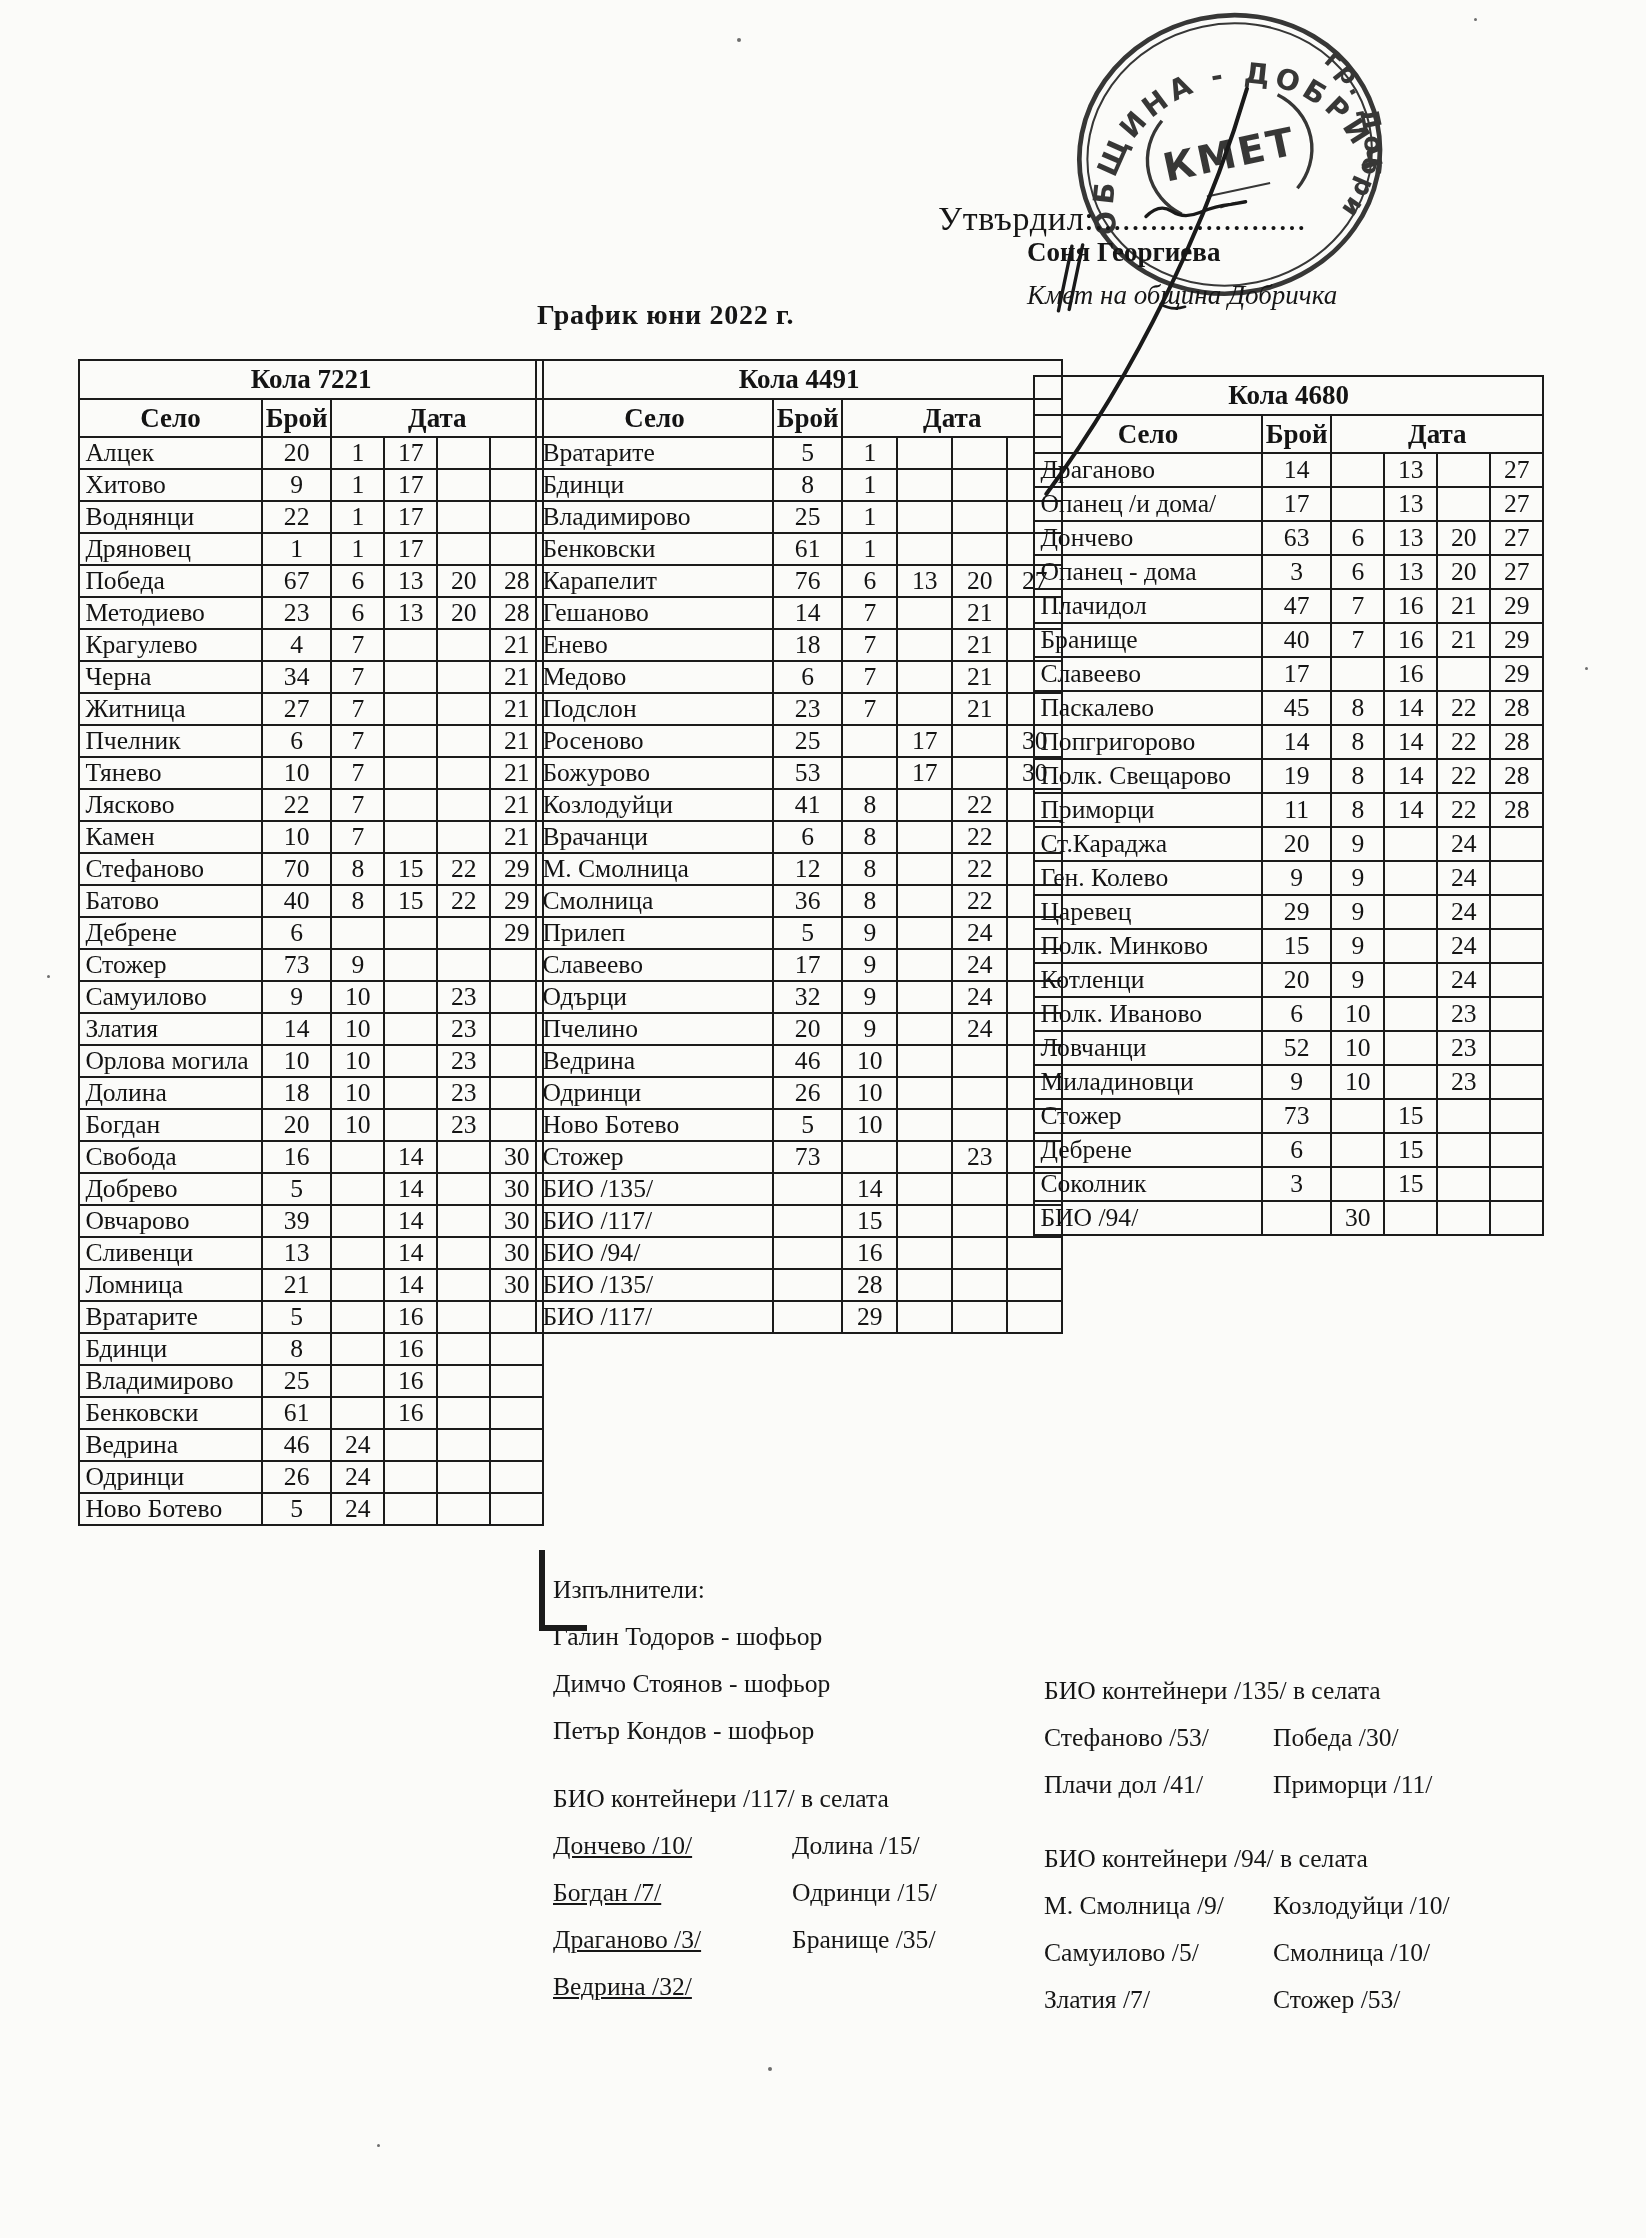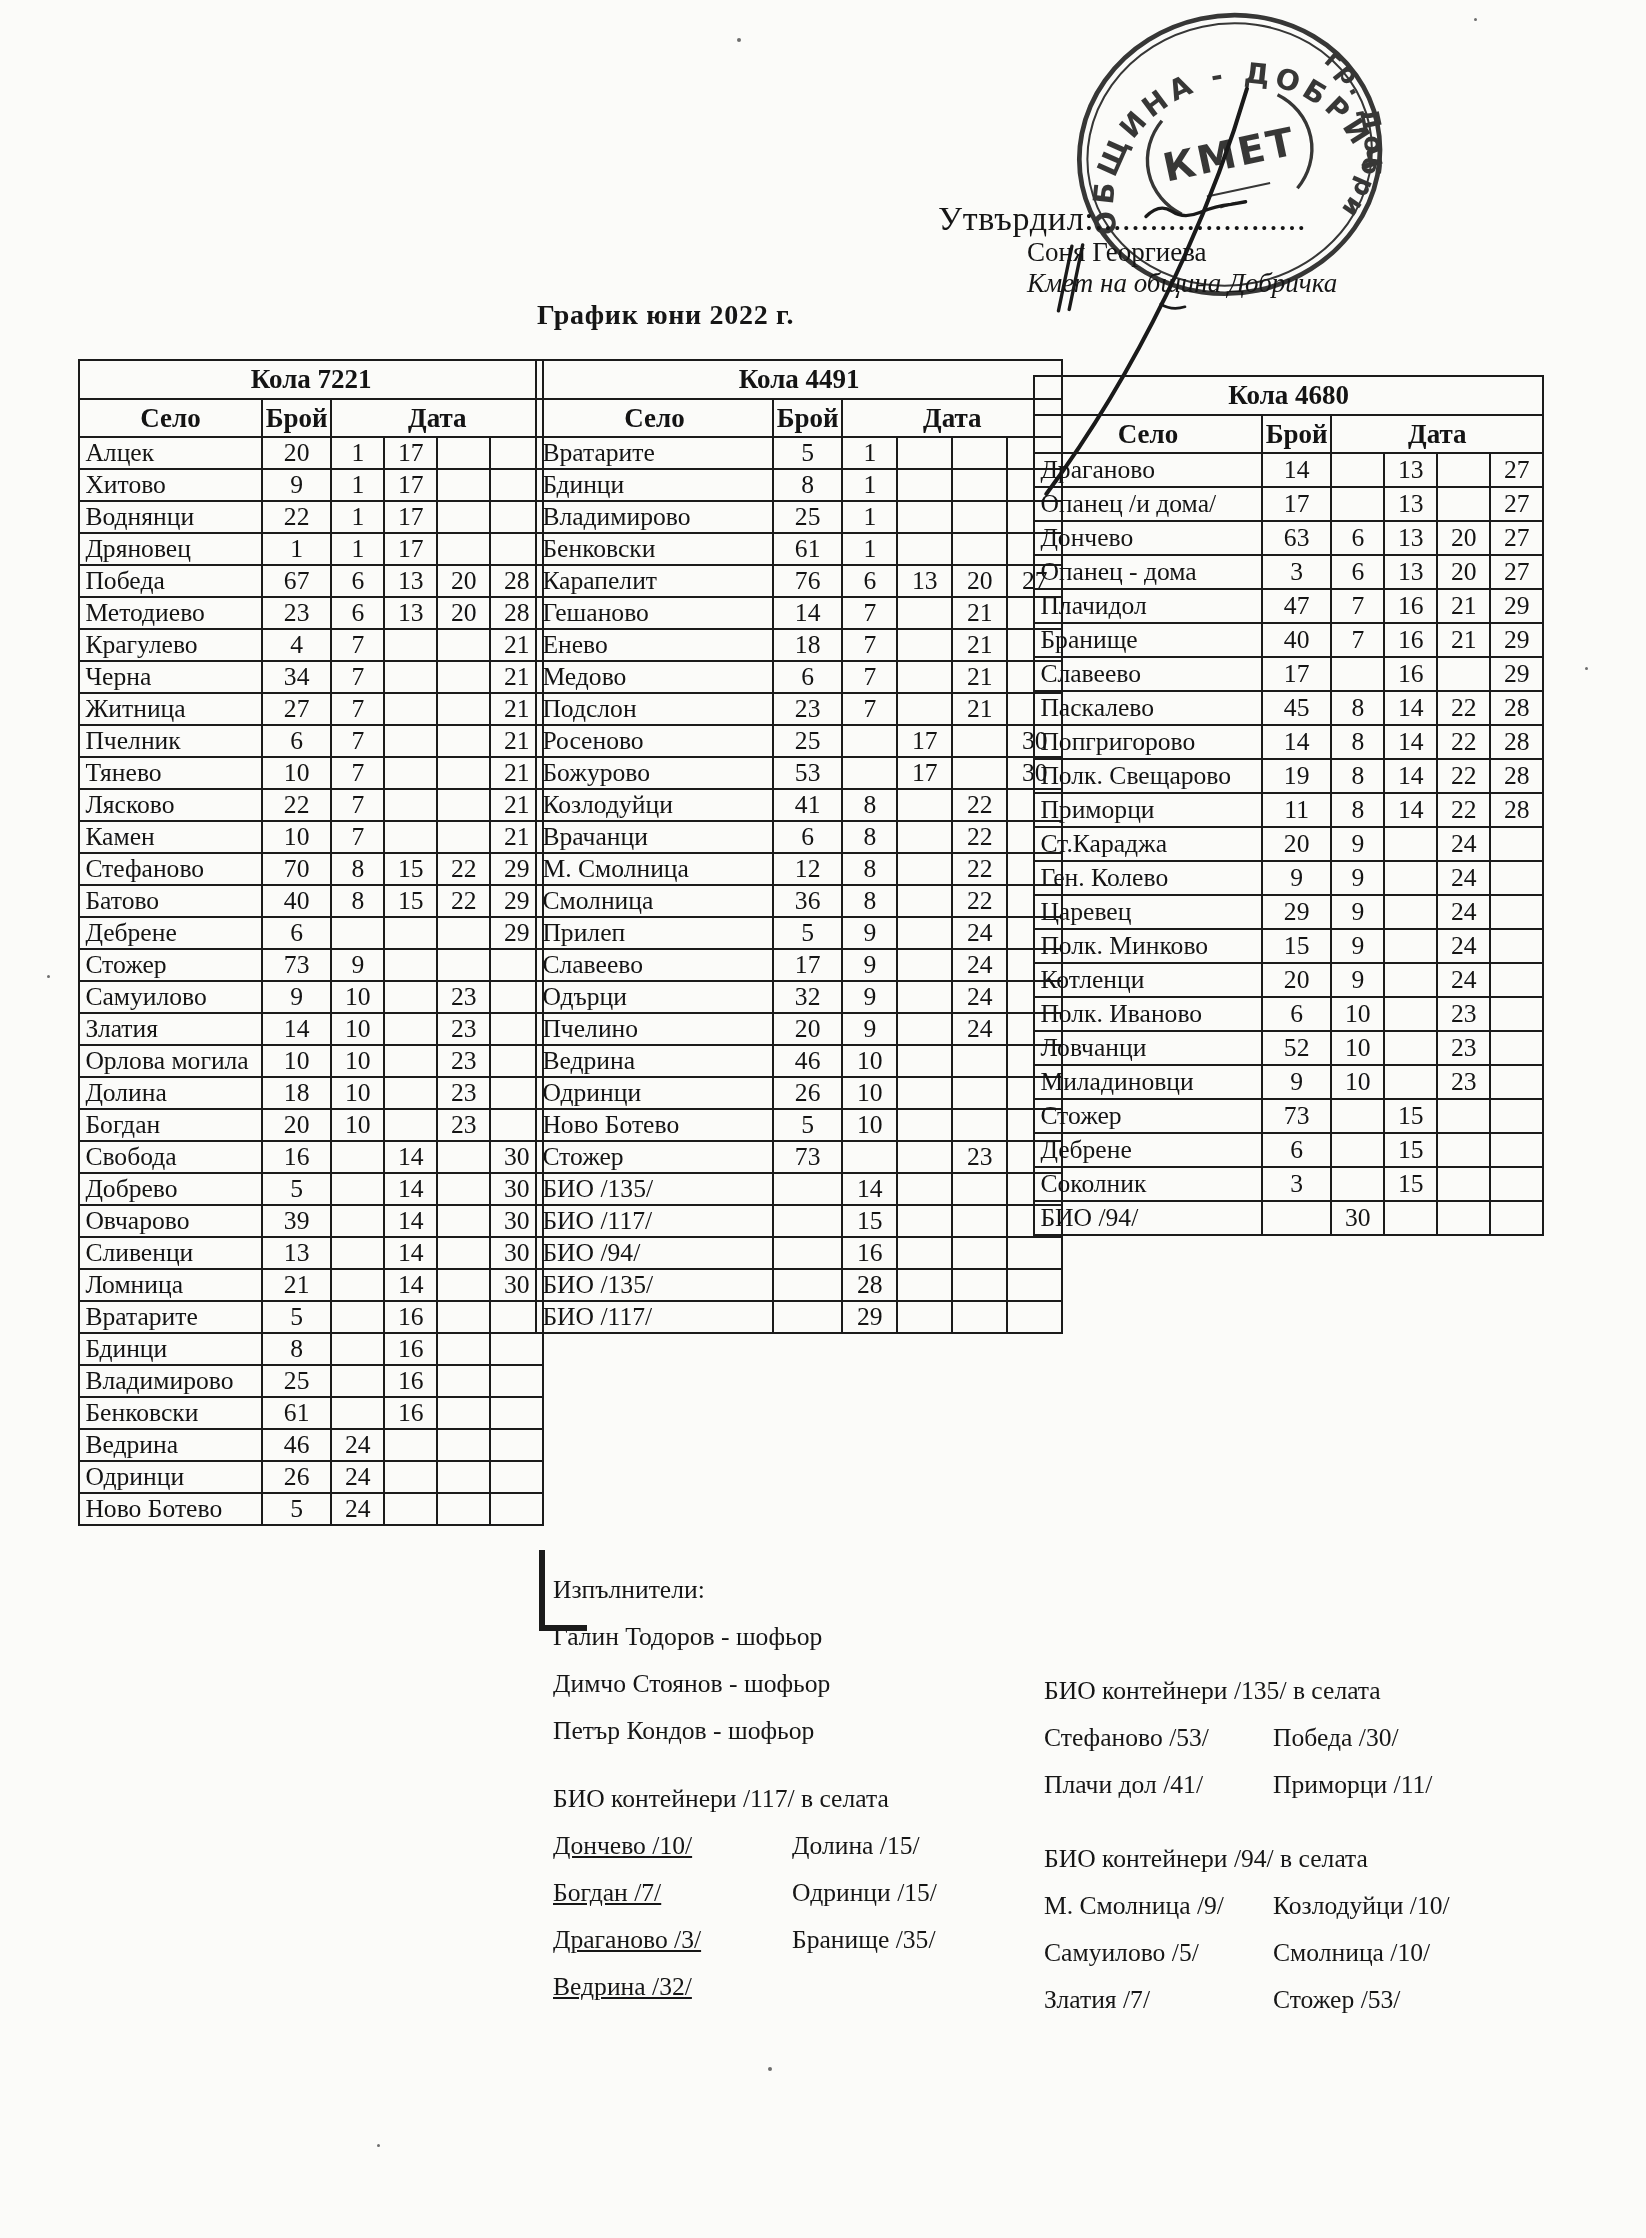--- a/index.html
+++ b/index.html
@@ -5,22 +5,22 @@
 <style>
   html,body{margin:0;padding:0;}
   body{
     width:1646px;height:2239px;position:relative;overflow:hidden;
     background:#fbfbf9;color:#161616;
     font-family:"Liberation Serif", serif;
   }
   .abs{position:absolute;}
   
   .approve-label{left:938px;top:200px;font-size:34px;letter-spacing:0.7px;}
-  .approve-name{left:1027px;top:237px;font-size:27px;}
-  .approve-role{left:1027px;top:268px;font-size:27px;font-style:italic;}
+  .approve-name{left:1027px;top:237px;font-size:27px;font-weight:bold;}
+  .approve-role{left:1027px;top:280px;font-size:27px;font-style:italic;}
   
   .doc-title{left:537px;top:299px;font-size:28px;font-weight:bold;letter-spacing:0.7px;}
   
   .tbl-wrap{position:absolute;}
   .t1{left:78px;top:359px;}
   .t2{left:535px;top:359px;}
   .t3{left:1033px;top:375px;}
   table{border-collapse:collapse;table-layout:fixed;background:transparent;}
   th,td{border:2px solid #1b1b1b;padding:0 2.7px;white-space:nowrap;overflow:hidden;
         font-family:"Liberation Serif", serif;color:#141414;}

